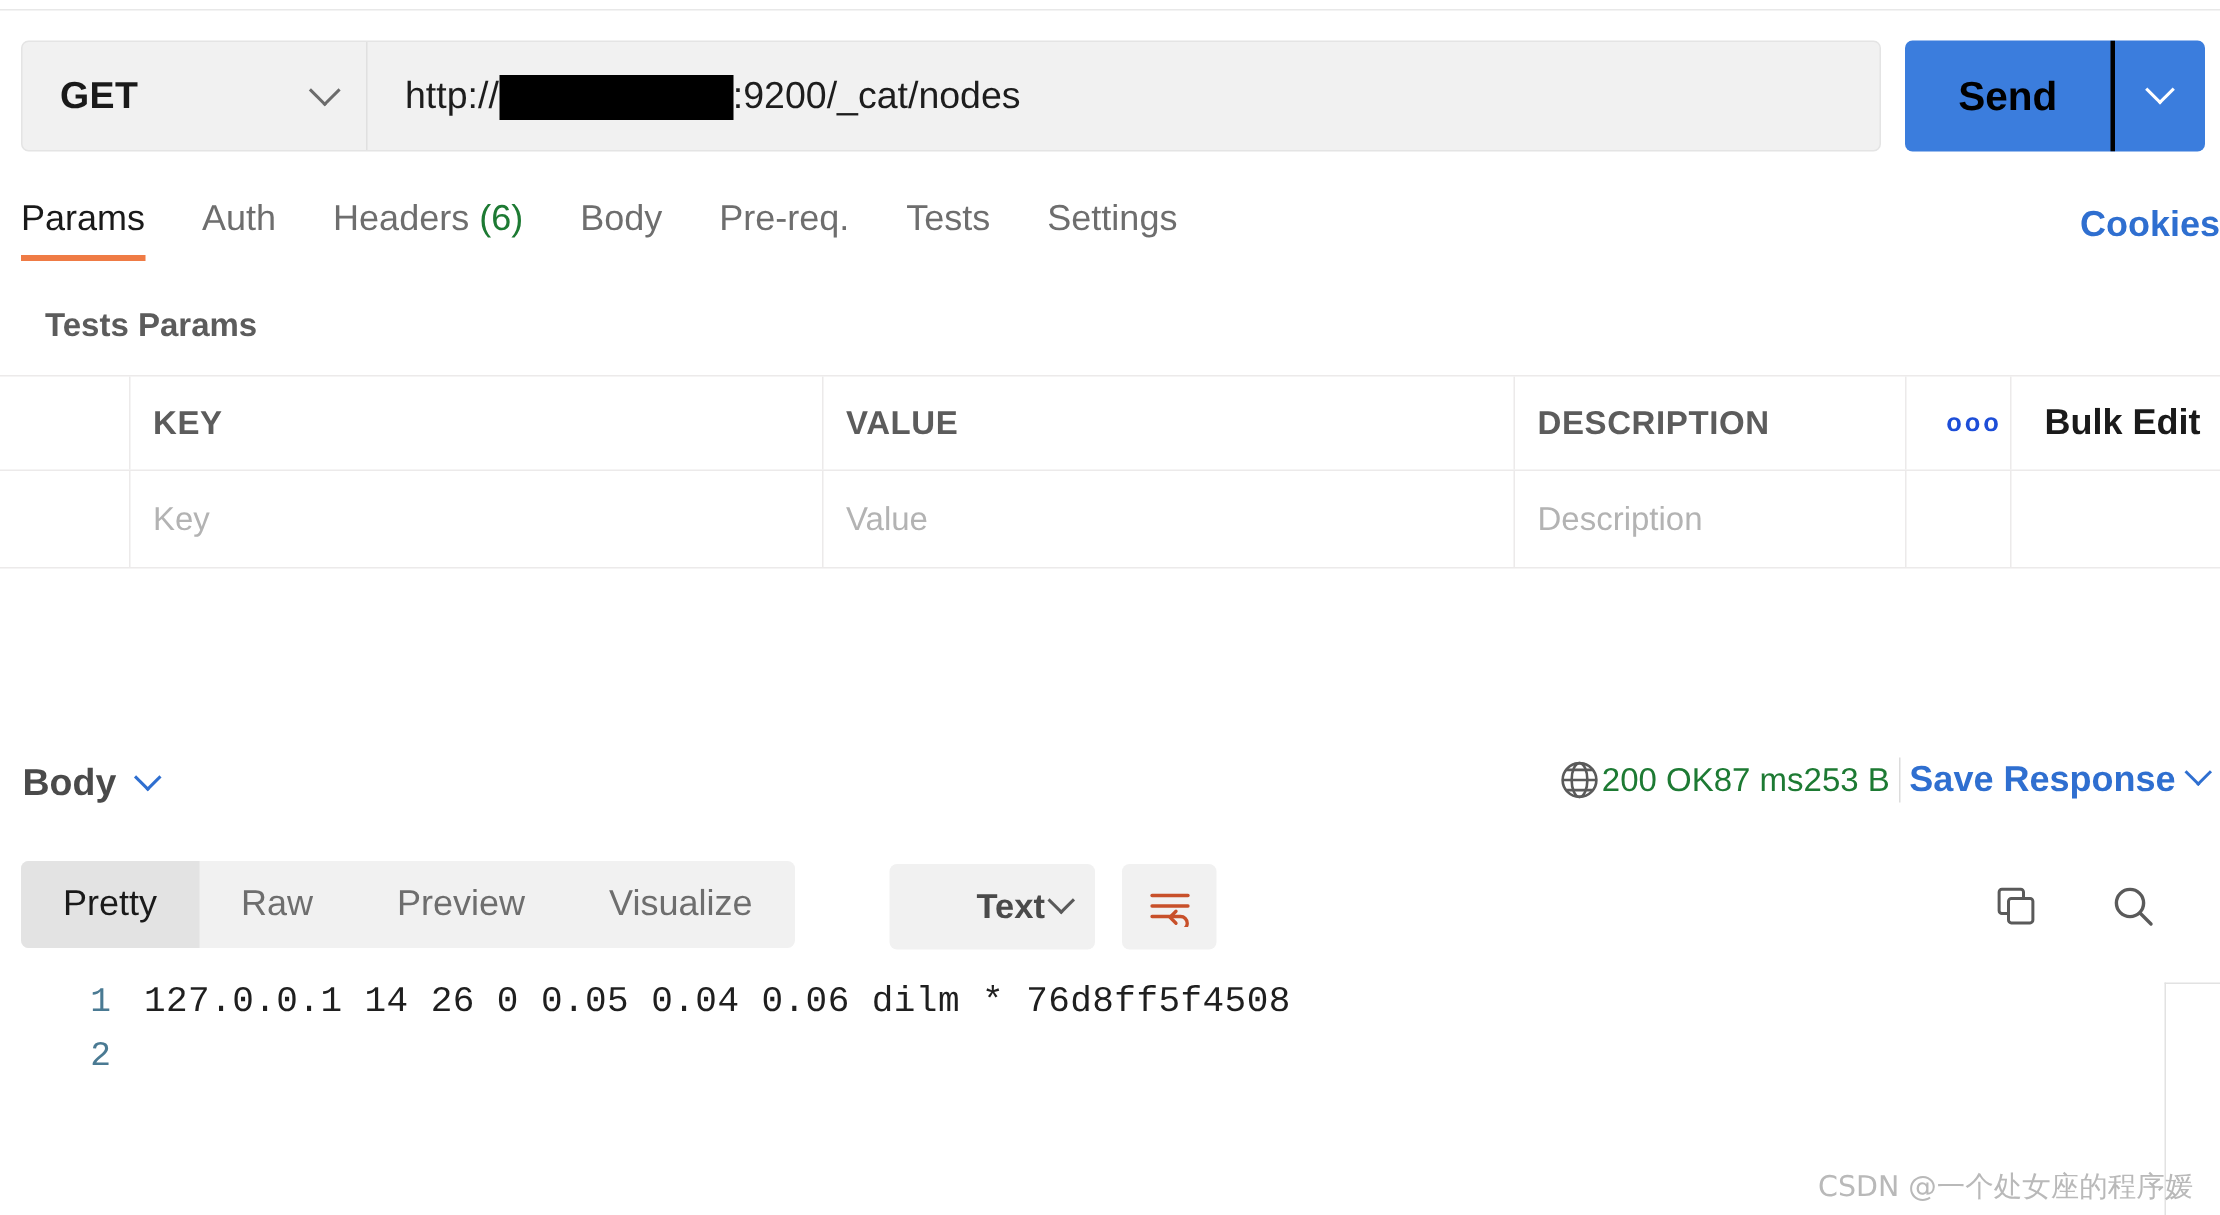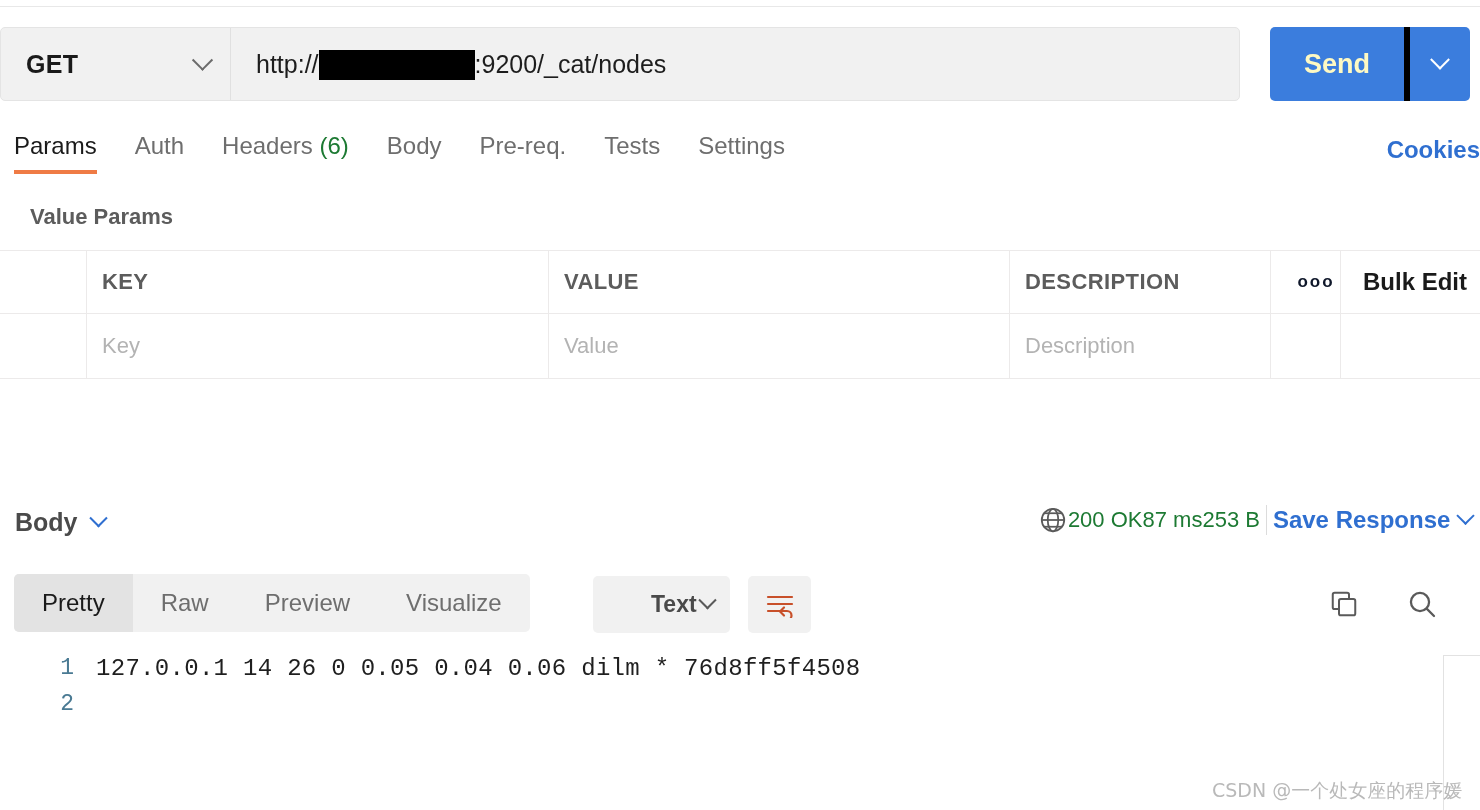--- a/index.html
+++ b/index.html
@@ -14,21 +14,21 @@
   }
 
   
   .top-hairline {
     position: absolute; left: 0; top: 6px; width: 1480px; height: 1px;
     background: #e8e8e8;
   }
 
   
   .request-bar {
-    position: absolute; left: 0; top: 27px;
+    position: absolute; left: 14px; top: 27px;
     width: 1240px; height: 74px;
     display: flex;
     background: #f1f1f1;
     border: 1px solid #e4e4e4;
     border-radius: 5px;
     overflow: hidden;
     justify-content: center;
   }
   .method-box {
     width: 230px; height: 100%;
@@ -71,23 +71,23 @@
   .send-group {
     position: absolute; right: 10px; top: 27px;
     width: 200px; height: 74px;
     display: flex;
     background: #3b7ddd;
     border-radius: 5px;
     overflow: hidden;
   }
   .send-main {
     flex: 1; display: flex; align-items: center; justify-content: center;
-    color: #fef9c3; font-size: 27px; font-weight: 700;
-    cursor: pointer;
-    border-right: 6px solid #000000;
+    color: #000000; font-size: 27px; font-weight: 700;
+    cursor: pointer;
+    border-right: 3px solid #000000;
   }
   .send-caret {
     width: 60px; display: flex; align-items: center; justify-content: center;
     cursor: pointer;
   }
   .chev-w {
     display: inline-block; width: 14px; height: 14px;
     border-right: 2.5px solid #ffffff;
     border-bottom: 2.5px solid #ffffff;
     transform: rotate(45deg) translate(-3px,-3px);
@@ -142,21 +142,21 @@
   }
   .c-check { width: 87px; padding-left: 0; }
   .c-key   { width: 462px; }
   .c-value { width: 461px; }
   .c-desc  { width: 261px; }
   .c-dots  { width: 70px; justify-content: center; padding-left: 0; }
   .c-bulk  { flex: 1; border-right: none; padding-left: 22px; }
   .hdr-txt { font-weight: 700; color: #5c5c5c; letter-spacing: 0.4px; }
   .ph { color: #b3b3b3; }
   .bulk-txt { font-size: 24px; font-weight: 700; color: #1a1a1a; cursor: pointer; }
-  .dots { letter-spacing: 2px; font-size: 17px; color: #0f172a; font-weight: 700; margin-left: 21px; }
+  .dots { letter-spacing: 2px; font-size: 17px; color: #1d4ed8; font-weight: 700; margin-left: 21px; }
 
   
   .body-label {
     position: absolute; left: 15px; top: 508px;
     display: flex; align-items: center; gap: 14px;
     cursor: pointer;
   }
   .body-label .txt { font-size: 25px; font-weight: 700; color: #4a4a4a; }
   .chev-b {
     display: inline-block; width: 13px; height: 13px;
@@ -307,21 +307,21 @@
   <div class="req-tab">
     <span>Tests</span>
   </div>
   <div class="req-tab">
     <span>Settings</span>
   </div>
 </div>
 
 <div class="cookies-link">Cookies</div>
 
-<div class="qp-title">Value Params</div>
+<div class="qp-title">Tests Params</div>
 
 <div class="params-table">
   <div class="ptr header">
     <div class="pcell c-check"></div>
     <div class="pcell c-key">
       <span class="hdr-txt">KEY</span>
     </div>
     <div class="pcell c-value">
       <span class="hdr-txt">VALUE</span>
     </div>

